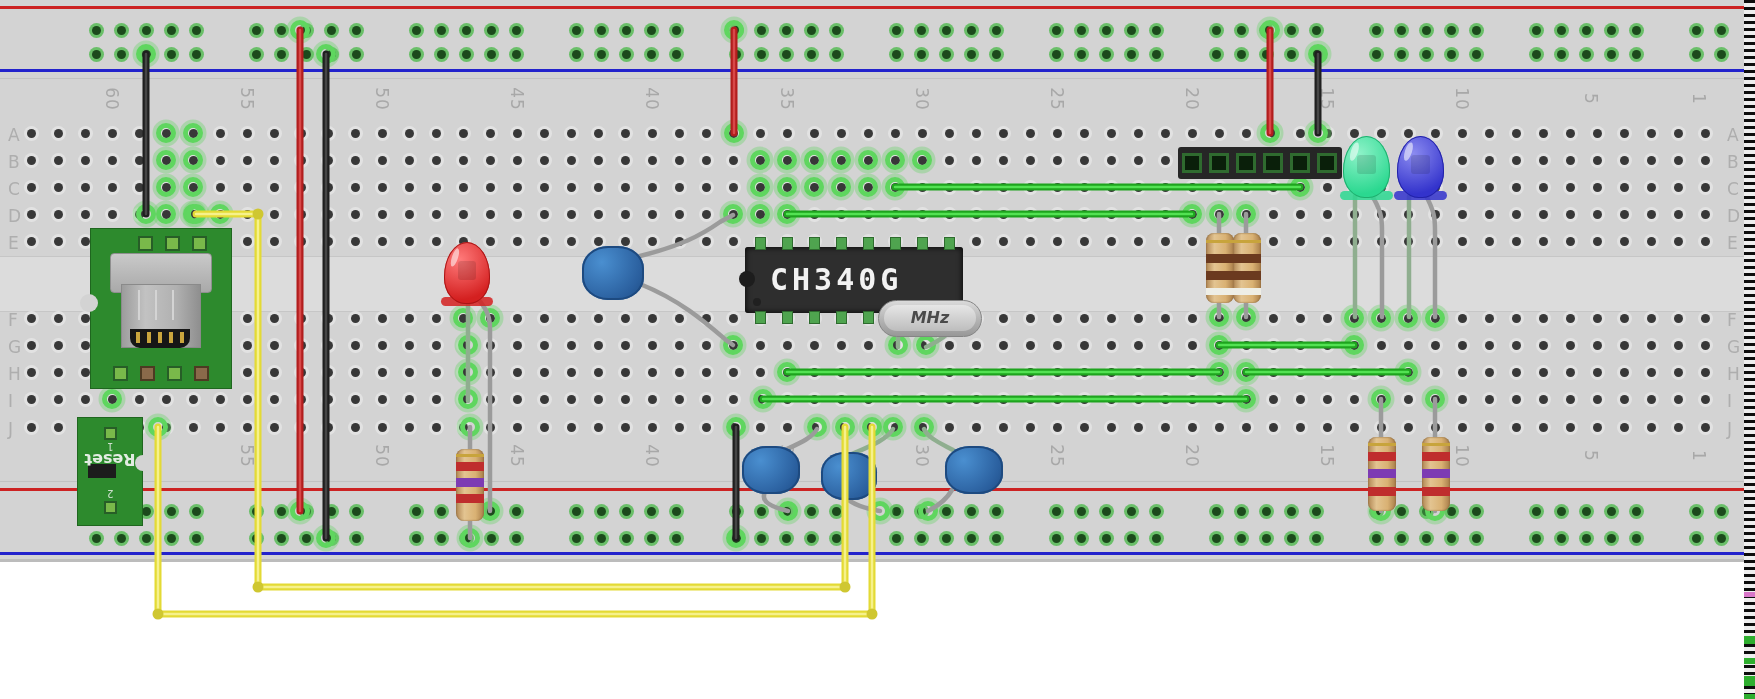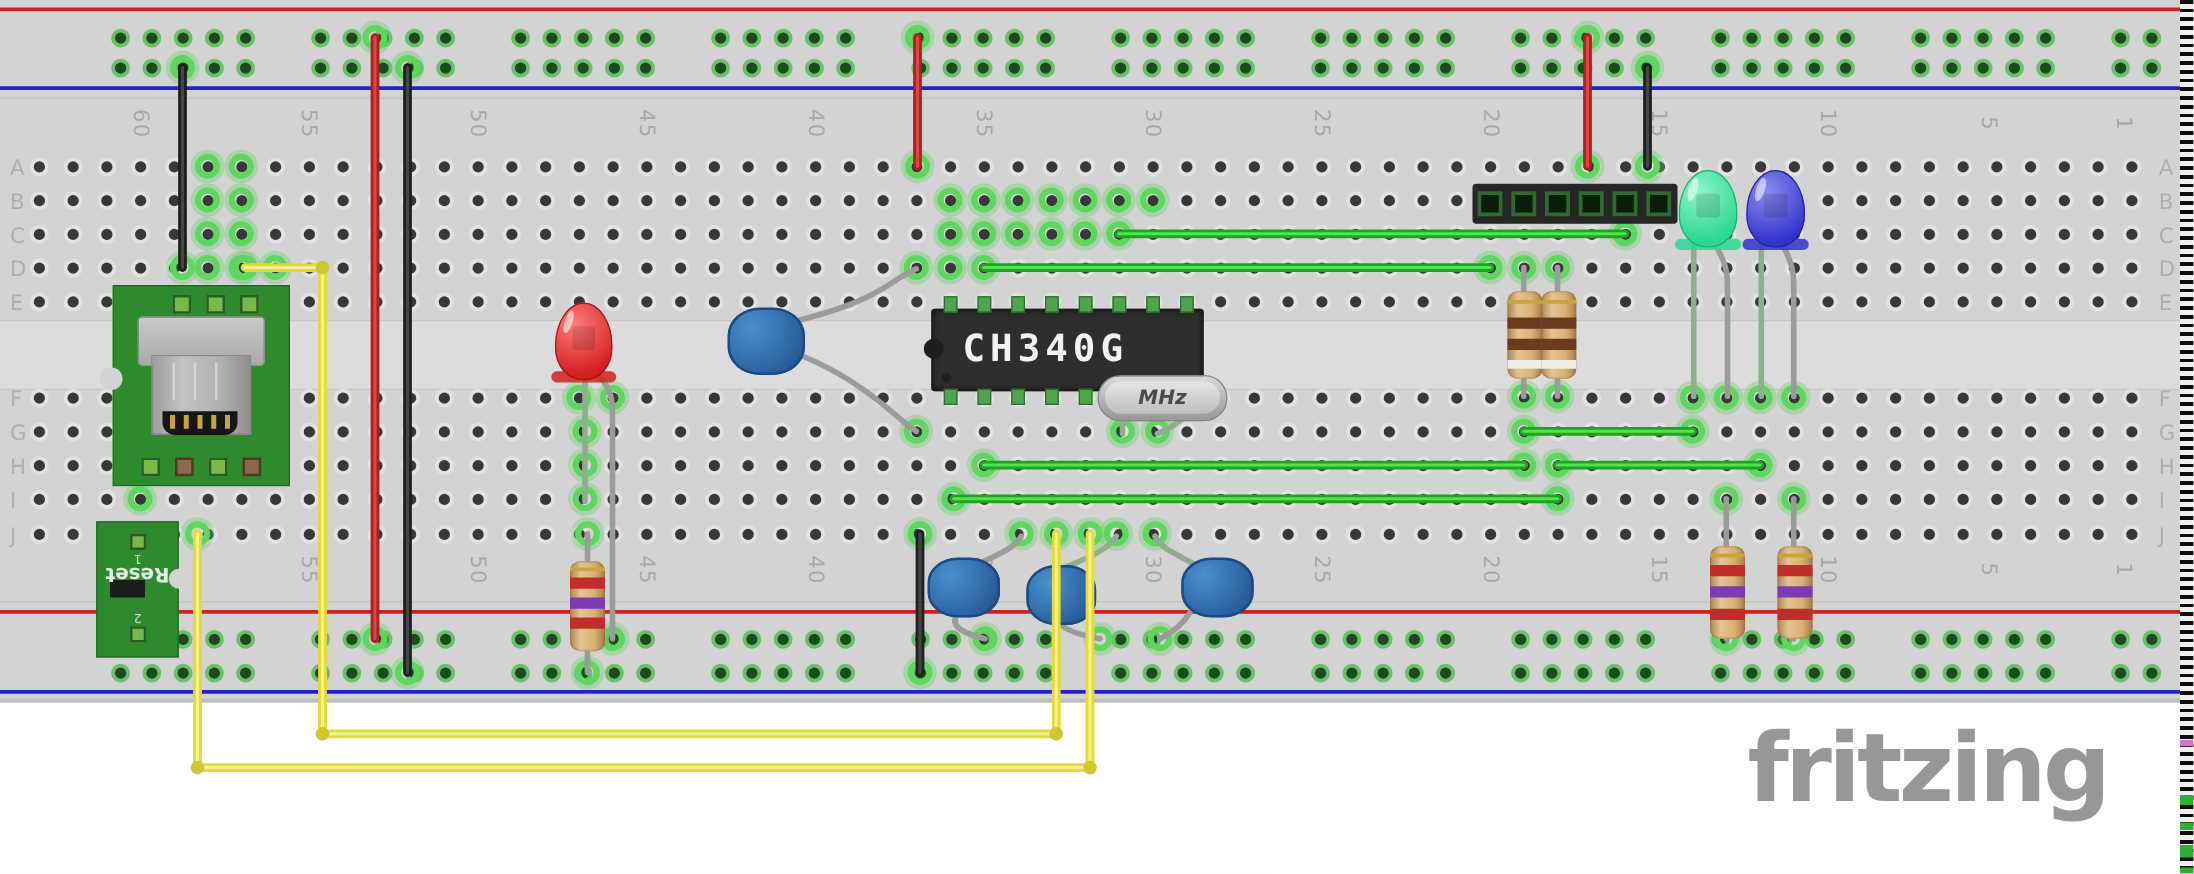--- a/index.html
+++ b/index.html
@@ -1294,21 +1294,20 @@
       <polyline points="196,214 258,214 258,587 845,587 845,427" fill="none" stroke="#f6f18c" stroke-width="2.5" stroke-linecap="round" stroke-linejoin="round"></polyline>
       <circle cx="258" cy="214" r="5.5" fill="#cfc731"></circle>
       <circle cx="258" cy="587" r="5.5" fill="#cfc731"></circle>
       <circle cx="845" cy="587" r="5.5" fill="#cfc731"></circle>
       <polyline points="158,427 158,614 872,614 872,427" fill="none" stroke="#e3da35" stroke-width="7" stroke-linecap="round" stroke-linejoin="round"></polyline>
       <polyline points="158,427 158,614 872,614 872,427" fill="none" stroke="#f6f18c" stroke-width="2.5" stroke-linecap="round" stroke-linejoin="round"></polyline>
       <circle cx="158" cy="614" r="5.5" fill="#cfc731"></circle>
       <circle cx="872" cy="614" r="5.5" fill="#cfc731"></circle>
     </svg>
 
-  <div id="logo">fritzing</div>
   <div id="edgeStripe"></div>
   <div id="stripeSegs">
       <div class="stripeSeg" style="top: 592px; height: 5px; background: rgb(216, 117, 200);"></div>
       <div class="stripeSeg" style="top: 636px; height: 8px; background: rgb(47, 174, 47);"></div>
       <div class="stripeSeg" style="top: 658px; height: 6px; background: rgb(47, 174, 47);"></div>
       <div class="stripeSeg" style="top: 676px; height: 10px; background: rgb(47, 174, 47);"></div>
       <div class="stripeSeg" style="top: 694px; height: 5px; background: rgb(47, 174, 47);"></div>
     </div>
 <div class="pad" style="left: 138px; top: 236px;"></div>
     <div class="pad" style="left: 165px; top: 236px;"></div>

